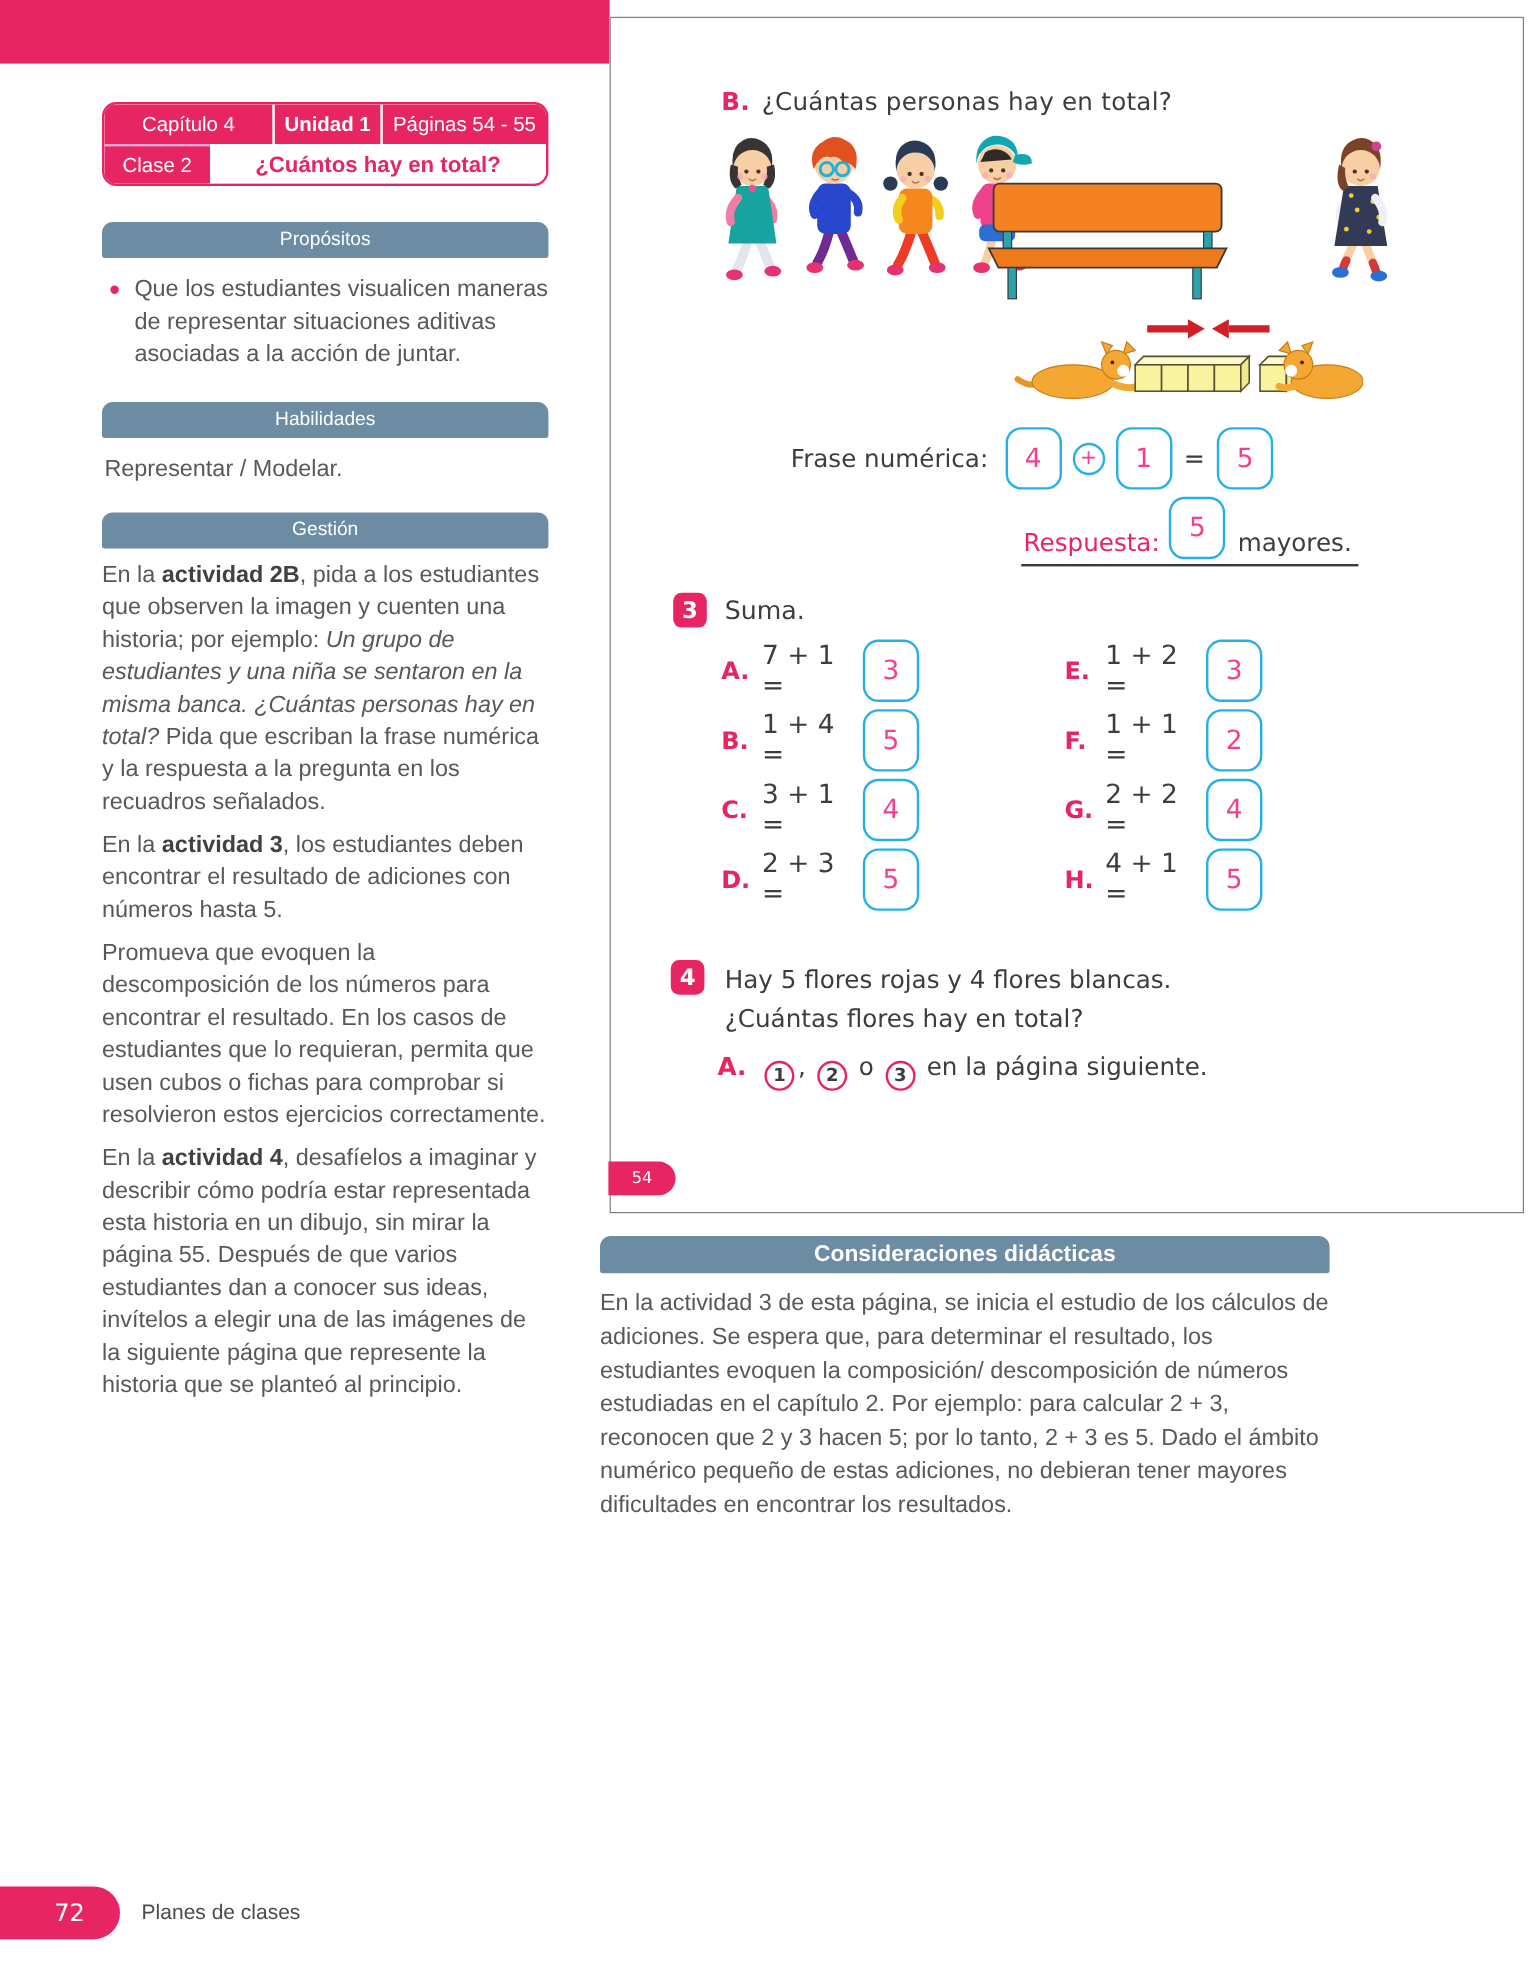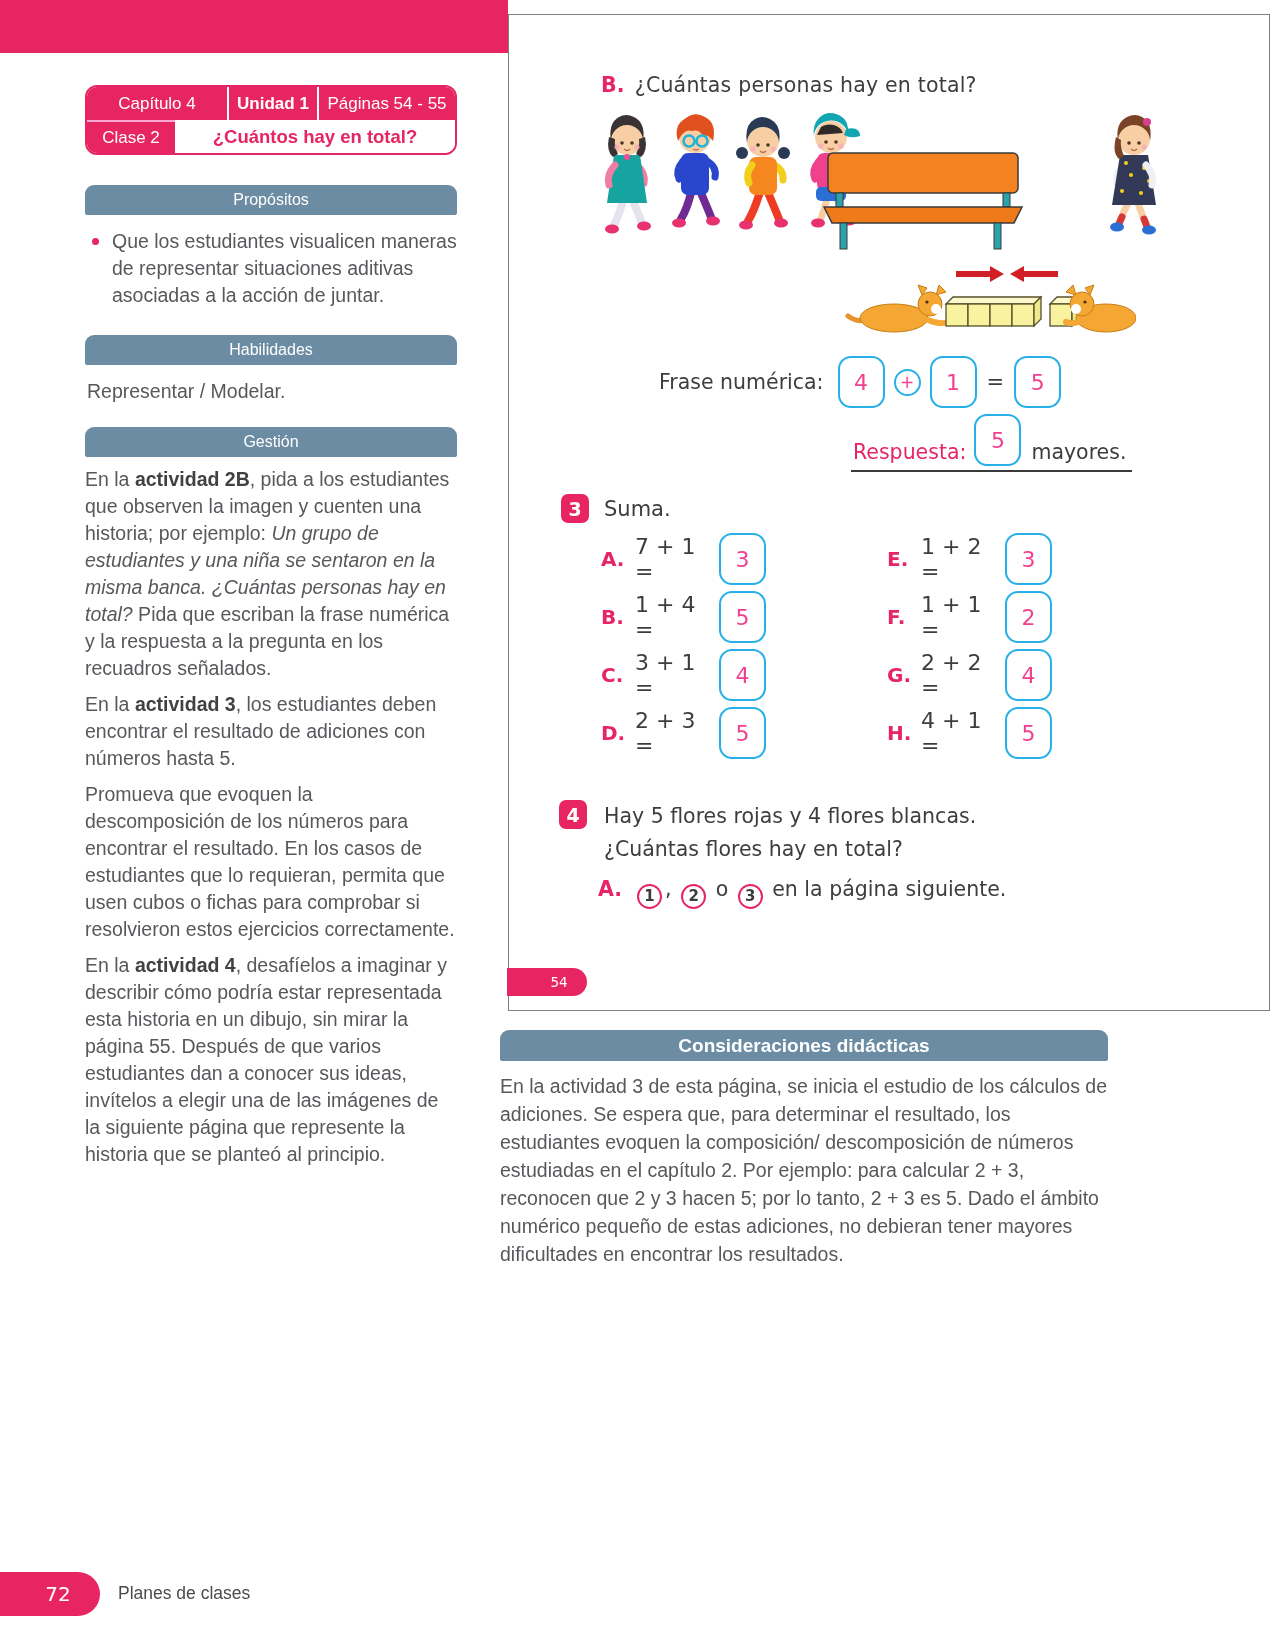--- a/index.html
+++ b/index.html
@@ -83,21 +83,21 @@
   .act4{position:absolute;left:50px;top:785px;display:flex;align-items:flex-start;}
   .act4-lines{margin-left:17px;font-size:20.5px;line-height:33px;}
   .act4-sub{position:absolute;left:89px;top:858px;display:flex;font-size:20.5px;line-height:32px;}
   .sub-label{color:var(--pink);font-weight:bold;margin-right:12px;}
   .choice-circle{display:inline-flex;width:25px;height:25px;border:2px solid var(--pink);border-radius:50%;
                  align-items:center;justify-content:center;font-size:15px;font-weight:bold;color:var(--ink);
                  vertical-align:-5px;margin:0 3px;box-sizing:border-box;}
 
   .page-tab{position:absolute;left:-2px;top:953px;width:56px;height:28px;background:var(--pink);
             border-radius:0 14px 14px 0;color:#fff;font-size:13.5px;
-            display:flex;align-items:center;justify-content:center;padding-left:24px;}
+            display:flex;align-items:center;justify-content:center;}
 
   
   .consid{position:absolute;left:500px;top:1030px;width:608px;}
   .consid-header{background:var(--slate);color:#fff;font-weight:bold;font-size:19px;text-align:center;
                  height:31px;line-height:31px;border-radius:9px 9px 2px 2px;}
   .consid p{margin:11px 0 0 0;font-size:19.5px;line-height:28px;color:var(--gray);}
 
   
   .footer-tab{position:absolute;left:0;top:1572px;width:100px;height:44px;background:var(--pink);
               border-radius:0 22px 22px 0;color:#fff;font-size:20px;

